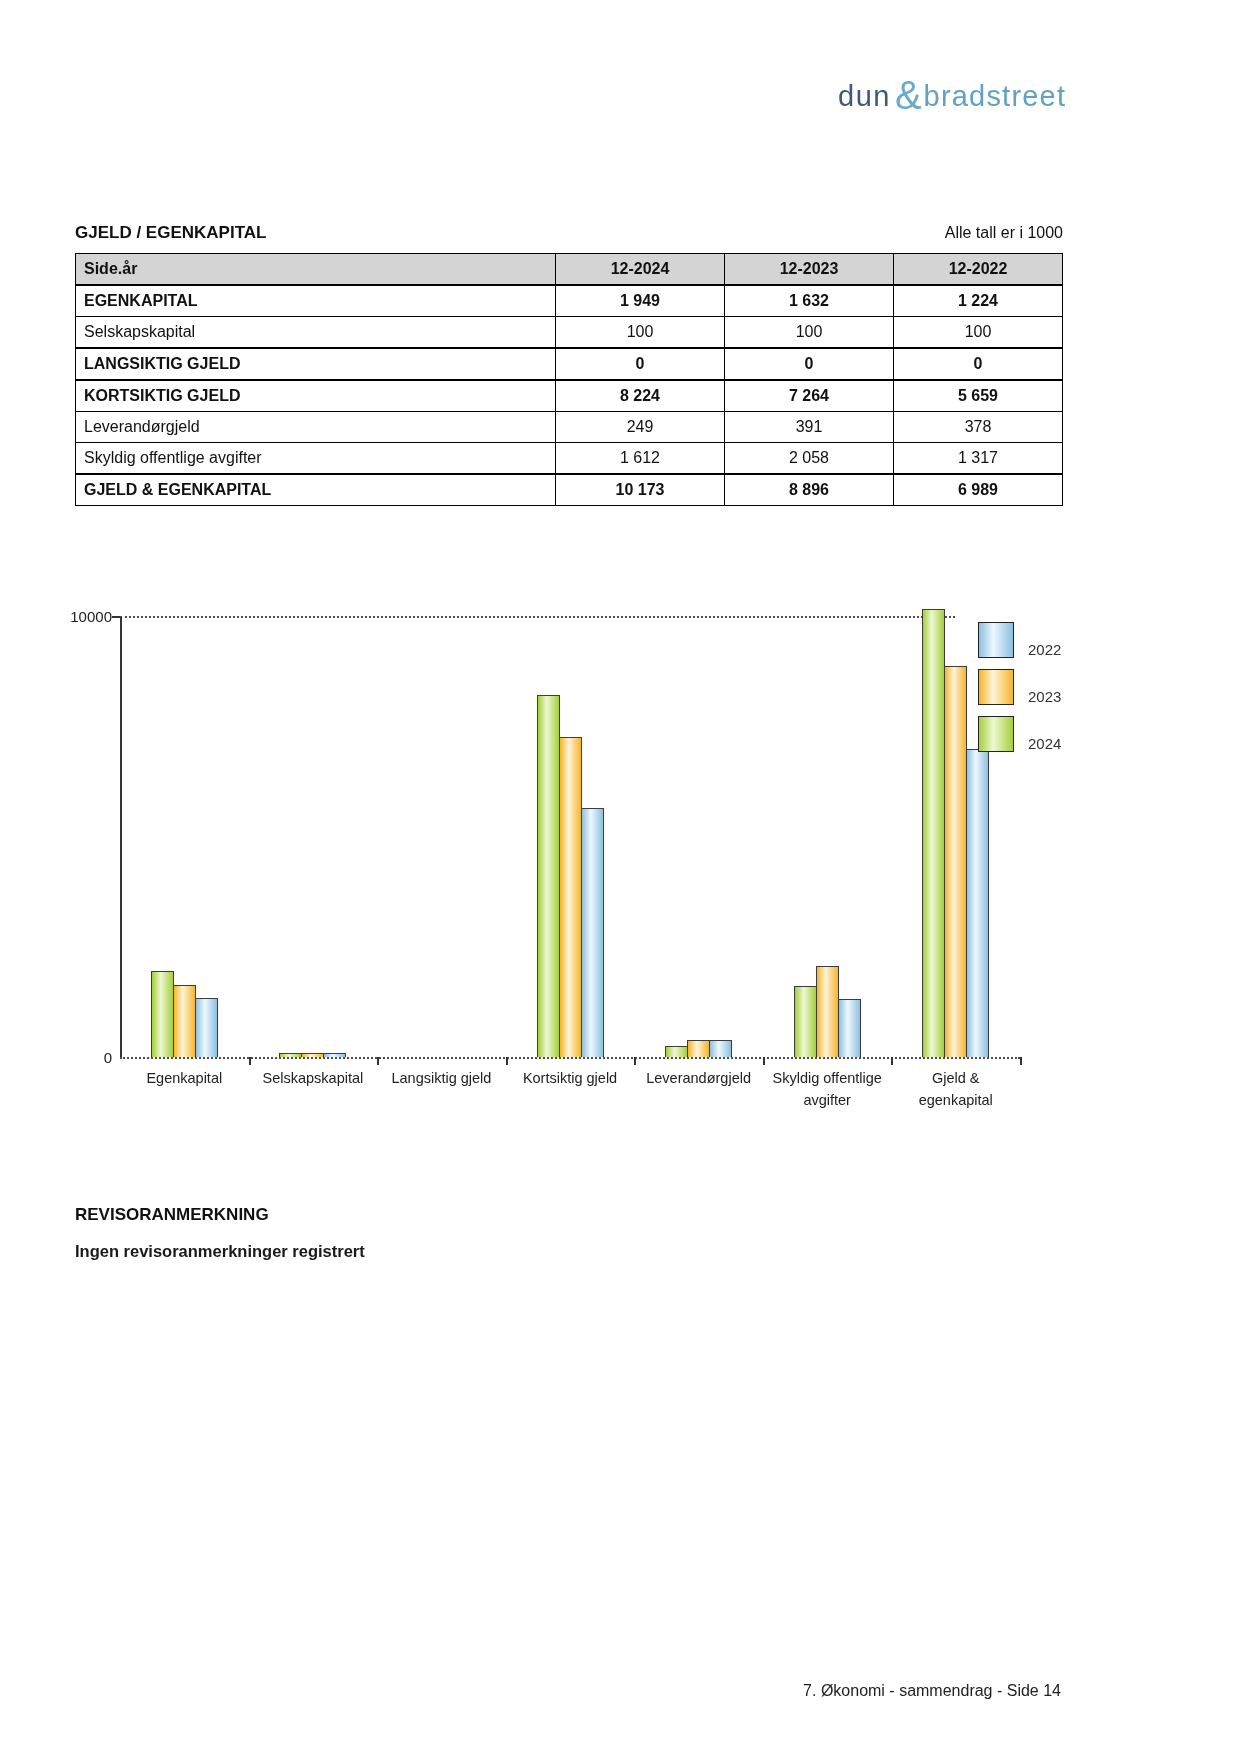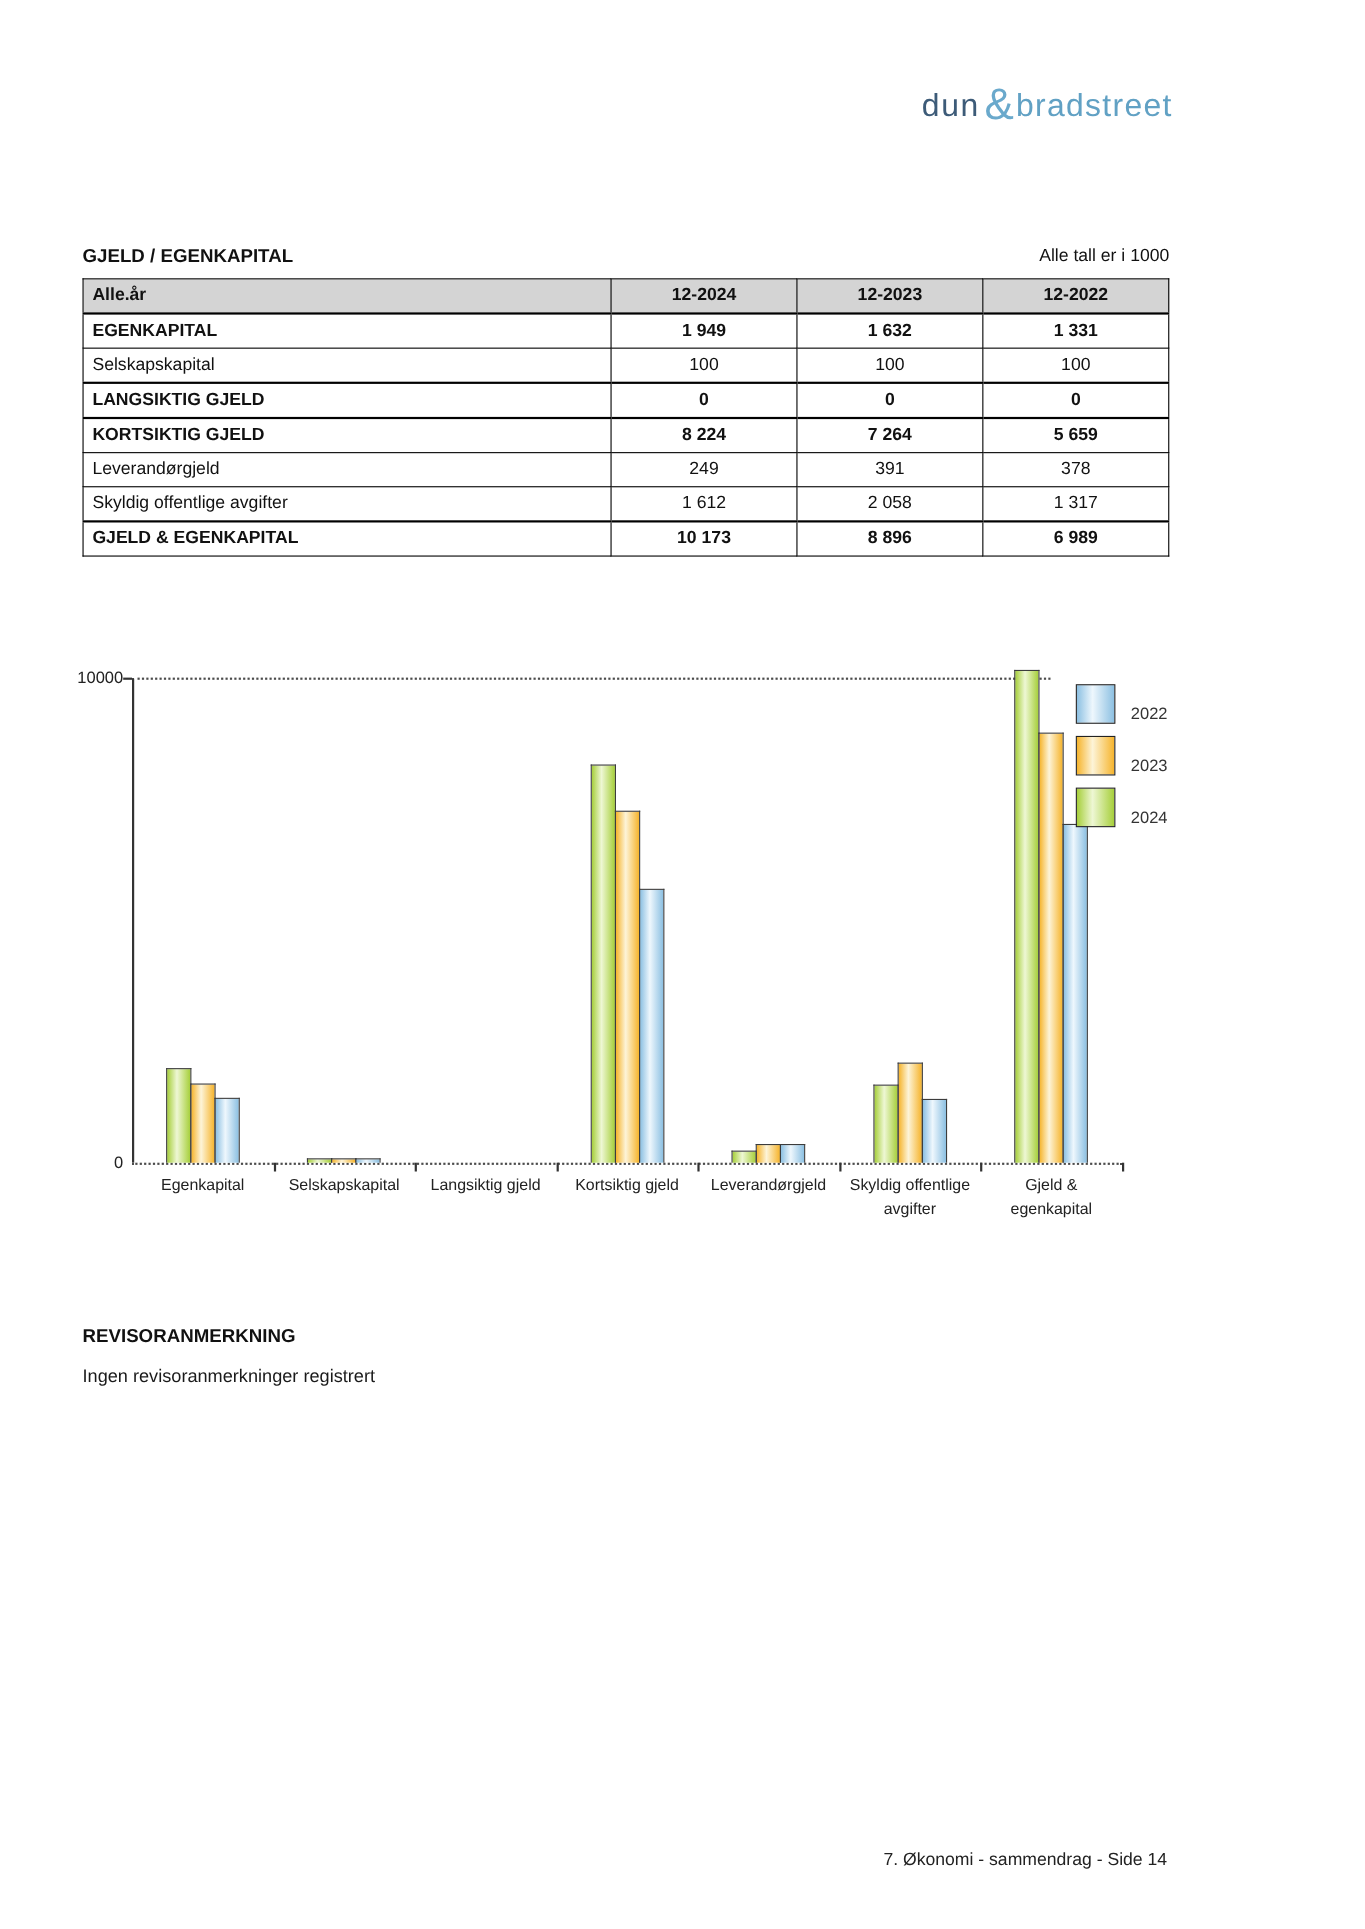--- a/index.html
+++ b/index.html
@@ -44,52 +44,52 @@
   .bar + .bar { margin-left:-1px; }
   .xlabels { position:absolute; left:120px; top:518px; width:900px; display:flex; }
   .xlabel { flex:1 1 0; text-align:center; font-size:14.5px; color:#222; line-height:1.5; white-space:pre-line; }
   .legend { position:absolute; left:978px; top:72px; }
   .legend-item { display:flex; align-items:flex-end; margin-bottom:11px; }
   .legend-swatch { width:36px; height:36px; border:1px solid #222; box-sizing:border-box; }
   .legend-label { margin-left:14px; font-size:15px; color:#333; }
 
   
   .revisor-h { position:absolute; left:75px; top:1205px; font-size:17px; font-weight:bold; color:#111; }
-  .revisor-t { position:absolute; left:75px; top:1242px; font-size:16.5px; color:#1a1a1a; }
+  .revisor-t { position:absolute; left:75px; top:1242px; font-size:16.5px; color:#1a1a1a;font-weight:bold; }
   .footer    { position:absolute; right:180px; top:1682px; font-size:16px; color:#222; }
 </style>
 </head>
 <body>
 
 <div class="page">
 
   <div class="logo">
     <span class="dun" style="color: rgb(61, 91, 120);">dun</span>
     <span class="amp" style="color: rgb(106, 169, 204);">&amp;</span>
     <span class="brad" style="color: rgb(97, 161, 196);">bradstreet</span>
   </div>
 
   <div class="section-title">GJELD / EGENKAPITAL</div>
   <div class="units-note">Alle tall er i 1000</div>
 
   <table class="fin-table">
     <thead>
         <tr>
-          <td class="lbl" style="background: rgb(212, 212, 212);">Alle.år</td>
+          <td class="lbl" style="background: rgb(212, 212, 212);">Side.år</td>
           <td class="num" style="background: rgb(212, 212, 212);">12-2024</td>
           <td class="num" style="background: rgb(212, 212, 212);">12-2023</td>
           <td class="num" style="background: rgb(212, 212, 212);">12-2022</td>
         </tr>
       </thead>
     <tbody>
         <tr class="section">
           <td class="lbl">EGENKAPITAL</td>
           <td class="num">1 949</td>
           <td class="num">1 632</td>
-          <td class="num">1 331</td>
+          <td class="num">1 224</td>
         </tr>
         <tr class="">
           <td class="lbl">Selskapskapital</td>
           <td class="num">100</td>
           <td class="num">100</td>
           <td class="num">100</td>
         </tr>
         <tr class="section">
           <td class="lbl">LANGSIKTIG GJELD</td>
           <td class="num">0</td>

